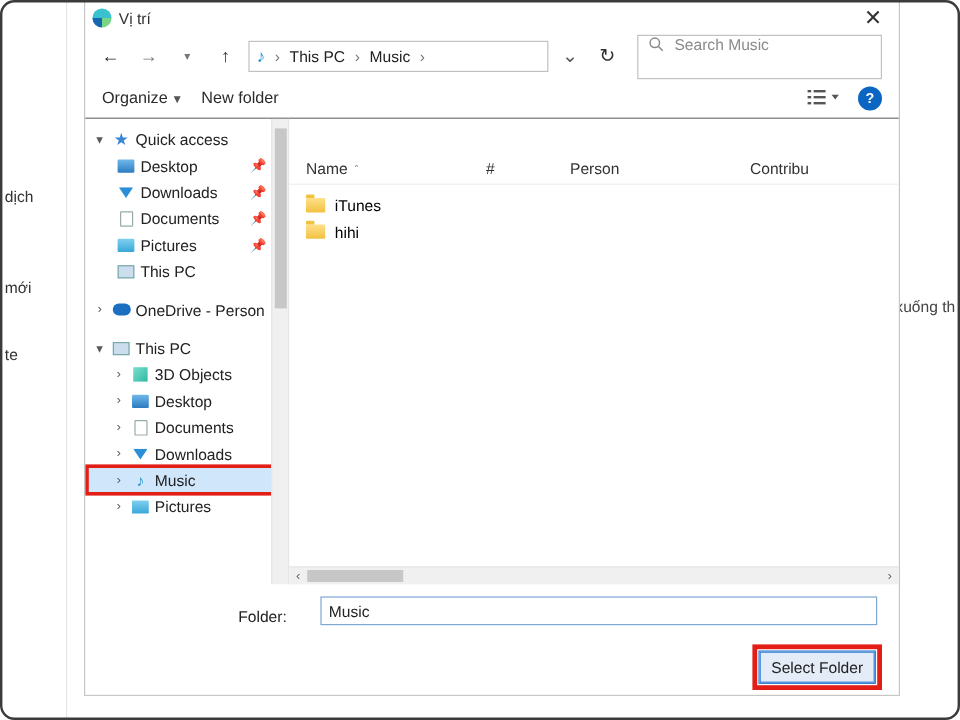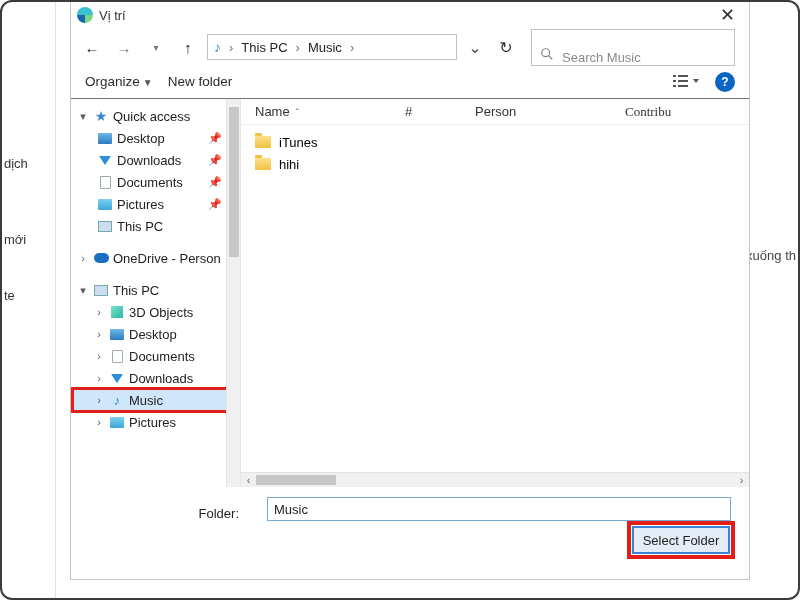--- a/index.html
+++ b/index.html
@@ -23,21 +23,21 @@
   .navrow { height:36px; display:flex; align-items:center; padding:0 8px; gap:6px; }
   .navbtn { width:26px; height:26px; display:flex; align-items:center; justify-content:center; color:#777; font-size:15px; }
   .navbtn.enabled { color:#222; }
 
   .addrbox { display:flex; align-items:center; gap:6px; border:1px solid #c1c1c1; height:26px; padding:0 6px; width:250px; font-size:13px; color:#222; }
   .addrbox .sep { color:#777; margin:0 2px; }
   .addrbox .music-note { color:#1e90d6; font-size:14px; }
   .addr-dd { width:24px; text-align:center; color:#555; }
   .refresh { width:26px; text-align:center; color:#333; }
 
-  .searchbox { flex:1; display:flex; align-items:flex-end; gap:8px; border:1px solid #c1c1c1; height:37px; padding:0 8px; margin-left:6px; margin-right:6px; }
+  .searchbox { flex:1; display:flex; align-items:flex-start; gap:8px; border:1px solid #c1c1c1; height:37px; padding:0 8px; margin-left:6px; margin-right:6px; }
   .searchbox .mag { color:#888; }
   .searchbox .ph { color:#8a8a8a; font-size:13px; }
 
   .toolbar { height:34px; display:flex; align-items:center; padding:0 14px; gap:15px; border-bottom:1px solid #737373; font-size:13.5px; color:#2b2b2b; }
   .toolbar .org { color:#2b2b2b; }
   .toolbar .dd { font-size:10px; color:#555; margin-left:3px; }
   .toolbar .spacer { flex:1; }
   .viewbtn svg { display:block; }
   .helpbtn { width:20px; height:20px; border-radius:50%; background:#0a66c2; color:#fff; display:flex; align-items:center; justify-content:center; font-size:12px; font-weight:bold; }
 
@@ -59,44 +59,44 @@
   .folder.dl { width:0;height:0;border-left:6px solid transparent;border-right:6px solid transparent;border-top:9px solid #2a8fd6; background:none; }
   .pc { width:14px; height:11px; background:#cde; border:1px solid #7aa; }
   .cube { width:12px;height:12px; background:linear-gradient(135deg,#78e0d0,#2fb8a0); }
   .cloud { width:15px;height:10px;border-radius:6px;background:#1a6fc0; }
   .music-note-sm { color:#1e90d6; font-size:13px; }
 
   .node.sel { background:#cfe6fb; }
   .hl-red { outline:3px solid #e31e17; outline-offset:-1px; }
 
   .filepane { flex:1; position:relative; font-size:13px; }
-  .cols { display:flex; height:26px; align-items:center; color:#333; border-bottom:1px solid #eee; padding-left:14px; }
+  .cols { display:flex; height:26px; align-items:center; color:#333; border-bottom:1px solid #eee; padding-left:14px;margin-top:29px; }
   .cols > div { padding-right:10px; }
   .col-name { width:150px; display:flex; align-items:center; gap:6px;}
   .col-name .sort { font-size:9px; color:#666; }
   .col-num  { width:70px; }
   .col-title{ width:150px; }
-  .col-contrib { flex:1;font-family:Liberation Serif, serif; }
+  .col-contrib { flex:1; }
 
   .files { padding:6px 0 0 14px; }
   .frow { display:flex; align-items:center; height:22px; gap:8px; }
   .frow .yf { width:16px; height:12px; background:linear-gradient(#ffe08a,#f0c240); border-radius:1px; position:relative; }
   .frow .yf::before { content:""; position:absolute; top:-3px; left:0; width:7px; height:3px; background:#f0c240; border-radius:1px 1px 0 0; }
 
   .hscroll { position:absolute; left:0; bottom:0; right:0; height:15px; background:#f0f0f0; border-top:1px solid #e4e4e4; display:flex; align-items:center; }
   .hscroll .arrow { width:15px; text-align:center; color:#666; font-size:11px; }
   .hscroll .track { flex:1; position:relative; height:100%; }
   .hscroll .thumb { position:absolute; left:0; top:2px; height:10px; width:80px; background:#c7c7c7; }
 
   .footer { padding:10px 18px 0 18px; }
   .frow2 { display:flex; align-items:flex-end; gap:28px; }
   .lbl { width:150px; text-align:right; font-size:13px; color:#222; }
   .folder-input { flex:1; border:1px solid #7ca8d6; height:24px; padding:2px 6px; font-size:13px; color:#222; background:#fff; }
 
-  .actions { display:flex; justify-content:flex-end; gap:10px; margin-top:6px; padding-right:2px; }
+  .actions { display:flex; justify-content:flex-end; gap:10px; margin-top:22px; padding-right:2px; }
   .btn { min-width:96px; height:26px; border:1px solid #adadad; background:#e7e7e7; font-size:13px; color:#222; display:flex; align-items:center; justify-content:center; }
   .btn.primary { background:#e4ecf7; border:1px solid #3b83d6; outline:1px solid #3b83d6; }
 
   .hl-btn { border:4px solid #e31e17; padding:2px; margin:-6px; }
 
   .outside-right { position:absolute; right:0; top:244px; font-size:13px; color:#444; padding:4px; }
 
   .frame { position:absolute; inset:0; border:2px solid #3b3b3b; border-radius:12px; pointer-events:none; }
 </style>
 </head>

